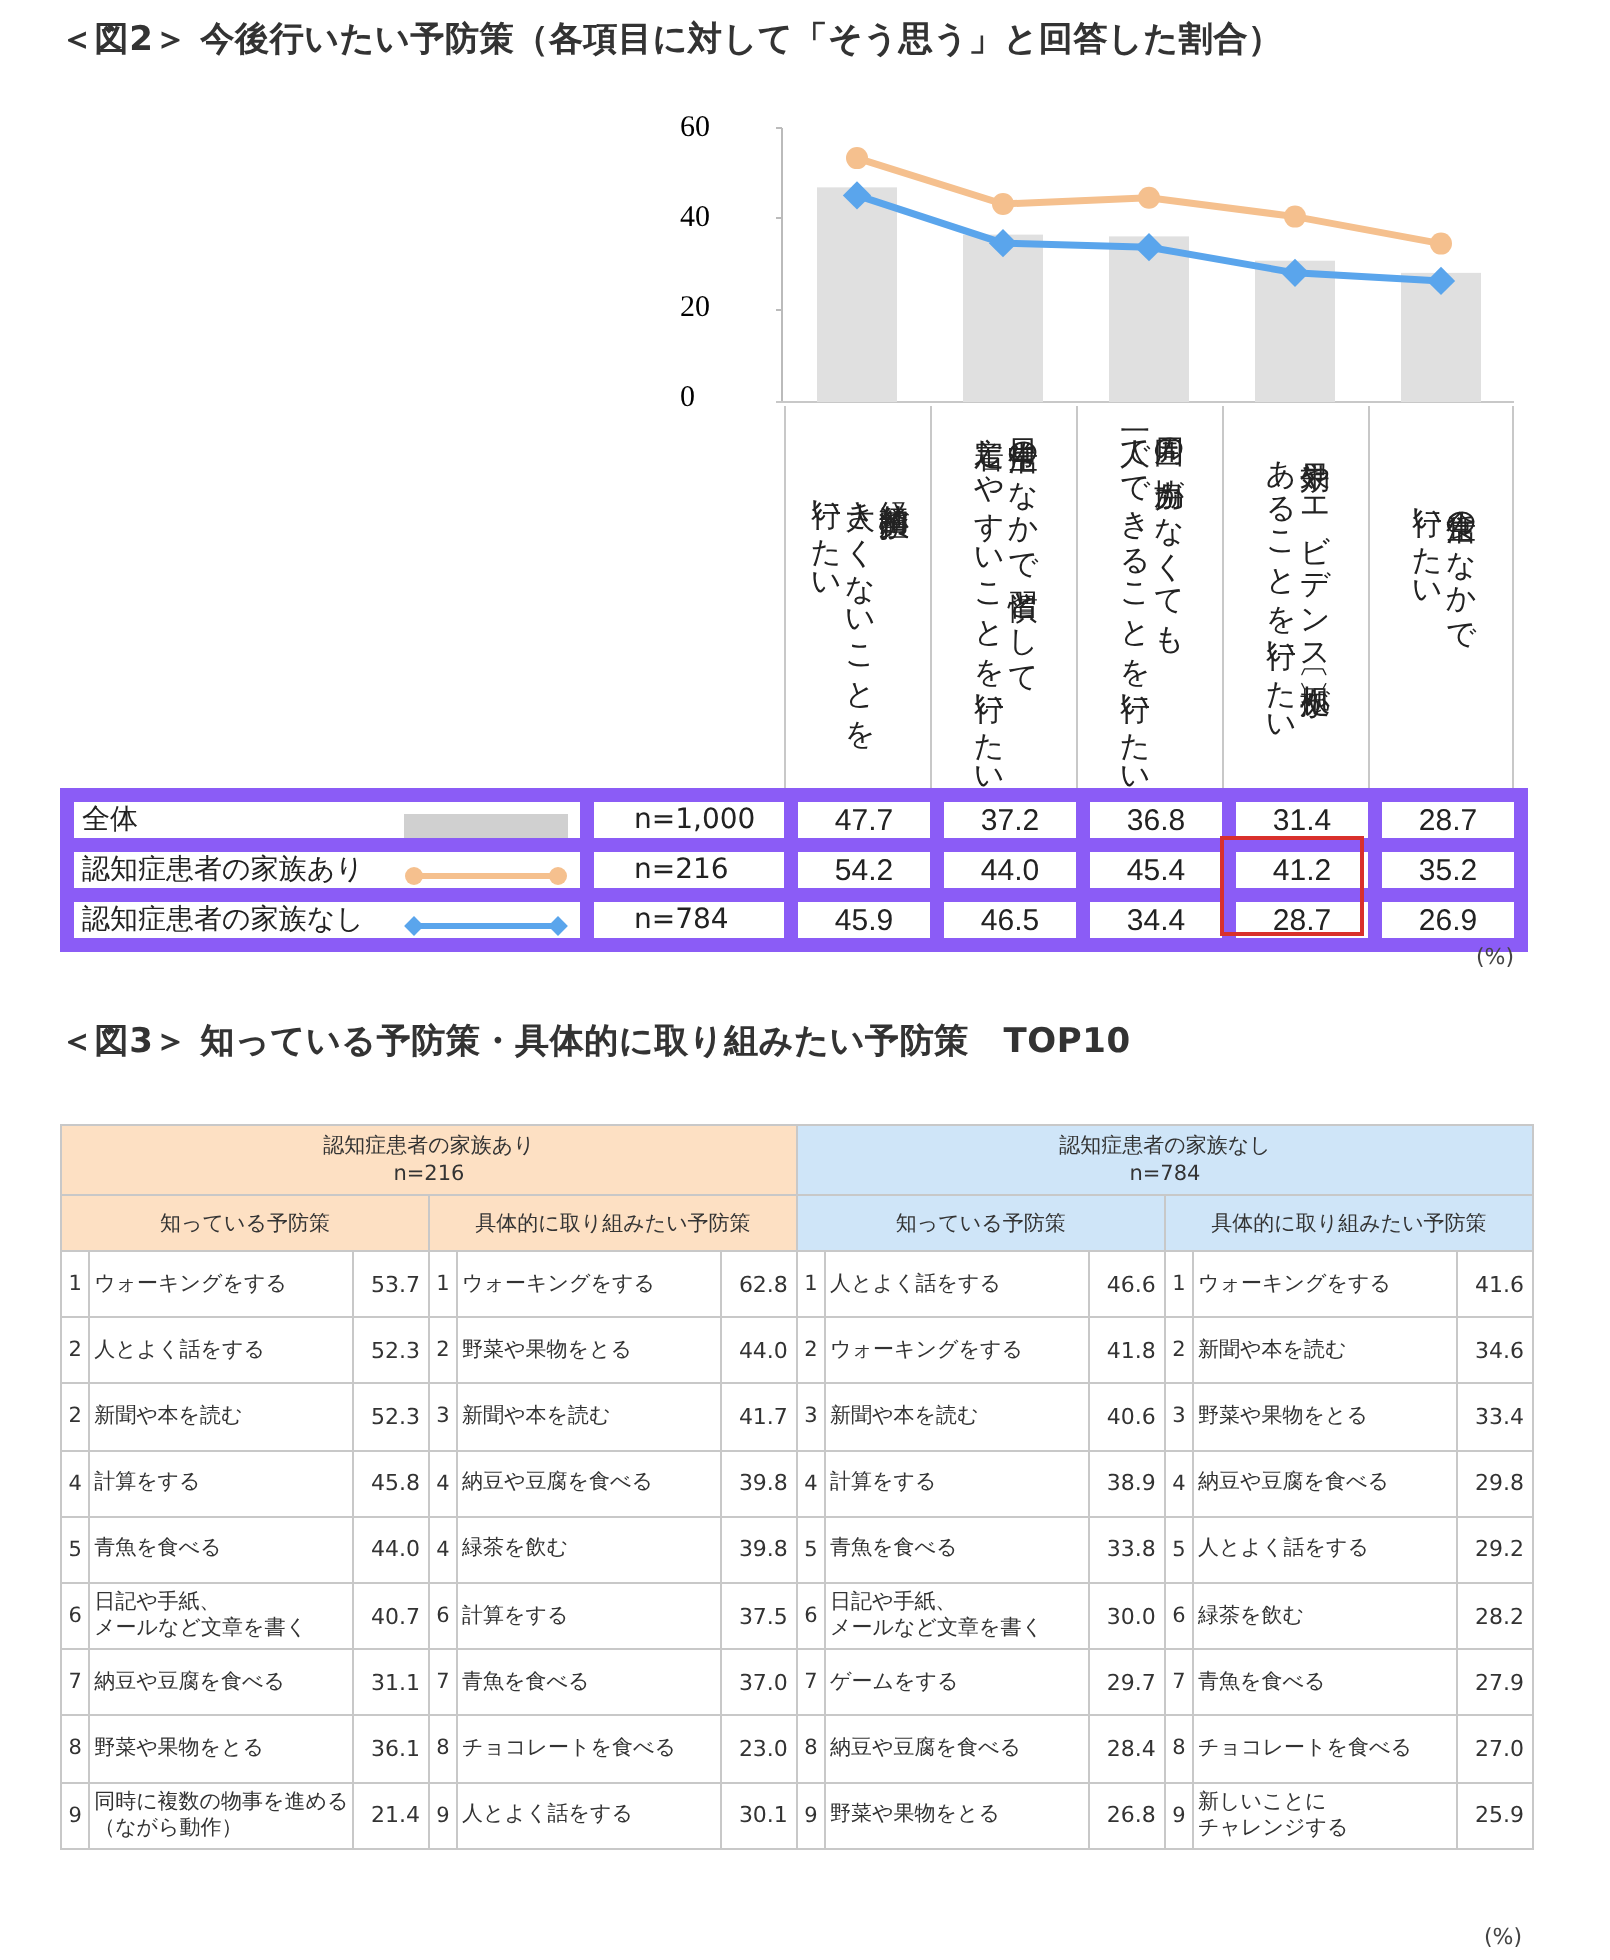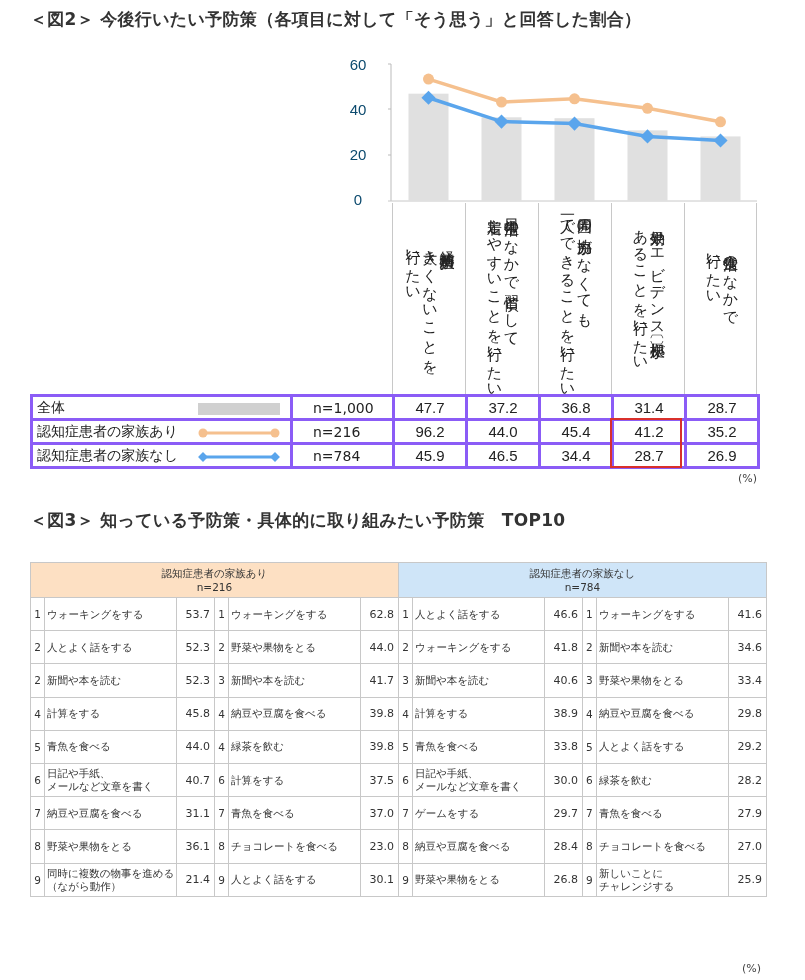--- a/index.html
+++ b/index.html
@@ -3,25 +3,25 @@
 <meta charset="utf-8">
 <style>
   * { box-sizing: border-box; margin: 0; padding: 0; }
   body { width: 805px; height: 980px; background: #ffffff; font-family: "DejaVu Sans", "Liberation Sans", sans-serif; color: #222; position: relative; overflow: hidden; }
   .fig-title { position: absolute; left: 30px; font-size: 17px; font-weight: bold; color: #333; letter-spacing: 0.3px; white-space: nowrap; }
   #title1 { top: 8px; }
   #title2 { top: 509px; }
 
   
   #chart { position: absolute; left: 0; top: 0; width: 805px; height: 480px; }
-  .ytick { position: absolute; left: 340px; width: 36px; text-align: center; font-size: 15px; color: #0c4a6e; font-family: Liberation Sans, sans-serif; }
+  .ytick { position: absolute; left: 340px; width: 36px; text-align: left; font-size: 15px; color: #000000; font-family: Liberation Serif, serif; }
 
   
   #fig2-table { position: absolute; left: 30px; top: 394px; border-collapse: collapse; font-size: 14px; }
-  #fig2-table td { border: 3px solid #8b5cf6; height: 24px; padding: 0 4px; white-space: nowrap; }
+  #fig2-table td { border: 7px solid #8b5cf6; height: 24px; padding: 0 4px; white-space: nowrap; }
   #fig2-table td.lbl { width: 260px; position: relative; }
   #fig2-table td.n { width: 102px; padding-left: 20px; }
   #fig2-table td.v { width: 73px; text-align: center; font-family: "Liberation Sans", sans-serif; font-size: 15px; }
   .legend-swatch { position: absolute; left: 165px; top: 5px; }
   .hl-box { position: absolute; border: 2px solid #d9302c; pointer-events: none; }
   .pct-note { position: absolute; font-size: 11px; color: #444; }
 
   
   .vlabel-cell { position: absolute; top: 203px; height: 191px; border-left: 1px solid #c8c8c8; }
   .vlabel { position: absolute; top: 8px; writing-mode: vertical-rl; font-size: 15px; line-height: 17px; color: #222; letter-spacing: 1px; }
@@ -110,21 +110,21 @@
         <td class="v">31.4</td>
         <td class="v">28.7</td>
       </tr>
       <tr>
         <td class="lbl"><span>認知症患者の家族あり</span><span class="legend-swatch"><svg width="82" height="14">
               <line x1="5" y1="7" x2="77" y2="7" stroke="#f5c08e" stroke-width="3"></line>
               <circle cx="5" cy="7" r="4.5" fill="#f5c08e"></circle>
               <circle cx="77" cy="7" r="4.5" fill="#f5c08e"></circle>
             </svg></span></td>
         <td class="n">n=216</td>
-        <td class="v">96.2</td>
+        <td class="v">54.2</td>
         <td class="v">44.0</td>
         <td class="v">45.4</td>
         <td class="v">41.2</td>
         <td class="v">35.2</td>
       </tr>
       <tr>
         <td class="lbl"><span>認知症患者の家族なし</span><span class="legend-swatch"><svg width="82" height="14">
               <line x1="5" y1="7" x2="77" y2="7" stroke="#5aa5ec" stroke-width="3"></line>
               <rect x="1.5" y="3.5" width="7" height="7" fill="#5aa5ec" transform="rotate(45 5 7)"></rect>
               <rect x="73.5" y="3.5" width="7" height="7" fill="#5aa5ec" transform="rotate(45 77 7)"></rect>
@@ -147,20 +147,26 @@
   <thead>
     <tr>
       <td colspan="6" class="grp-ari">
         <div>認知症患者の家族あり</div>
         <div>n=216</div>
       </td>
       <td colspan="6" class="grp-nashi">
         <div>認知症患者の家族なし</div>
         <div>n=784</div>
       </td>
+    </tr>
+    <tr>
+      <td colspan="3" class="sub-ari">知っている予防策</td>
+      <td colspan="3" class="sub-ari">具体的に取り組みたい予防策</td>
+      <td colspan="3" class="sub-nashi">知っている予防策</td>
+      <td colspan="3" class="sub-nashi">具体的に取り組みたい予防策</td>
     </tr>
   </thead>
   <tbody id="fig3-body">
       <tr class="data">
         <td class="rk">1</td>
         <td class="it" style="white-space:pre">ウォーキングをする</td>
         <td class="vl">53.7</td>
         <td class="rk">1</td>
         <td class="it" style="white-space:pre">ウォーキングをする</td>
         <td class="vl">62.8</td>

